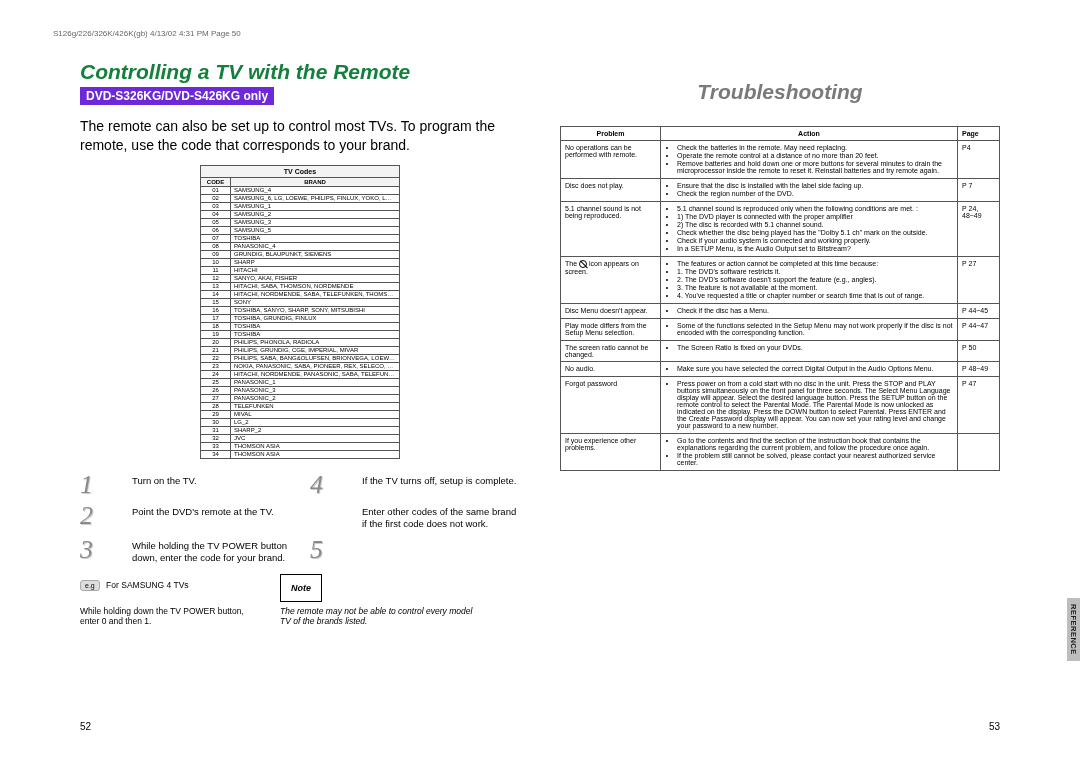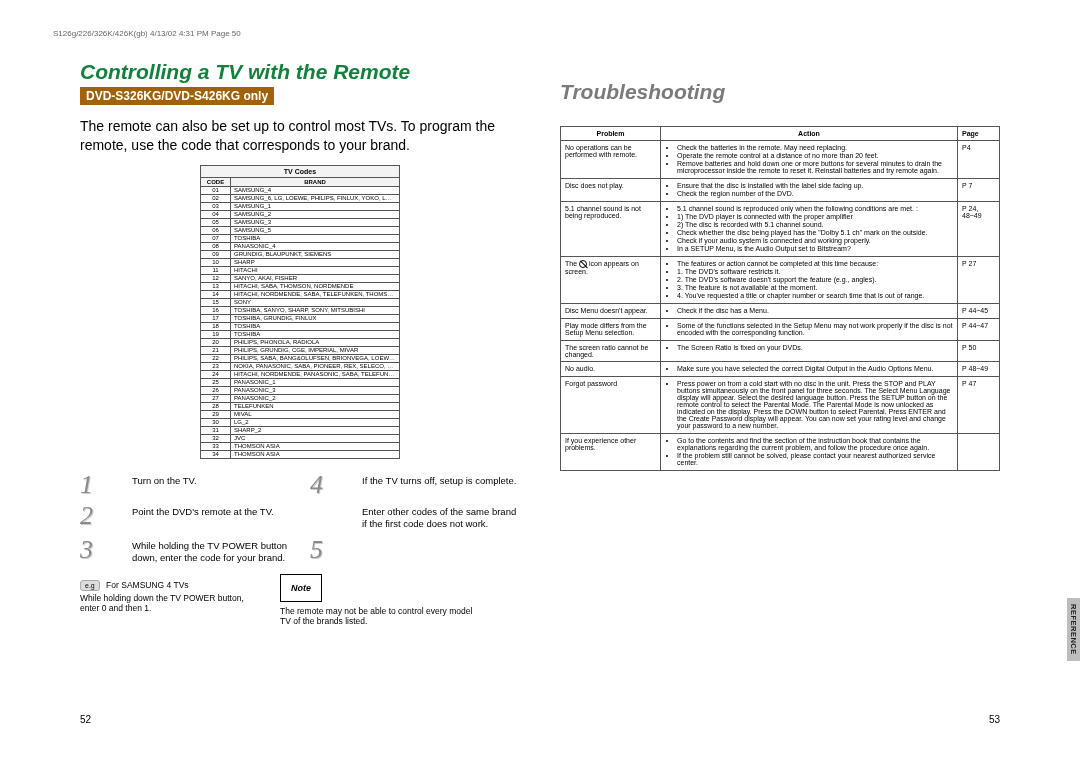--- a/index.html
+++ b/index.html
@@ -35,21 +35,21 @@
     position: relative;
   }
   .title-main {
     font-size: 21px;
     font-weight: bold;
     font-style: italic;
     color: #15803d;
     margin-bottom: 2px;
   }
   .subtitle-band {
-    background: #a16207;
+    background: #6d28d9;
     color: #fff;
     font-size: 12px;
     font-weight: bold;
     padding: 2px 6px;
     display: inline-block;
     margin-bottom: 12px;
   }
   .intro {
     font-size: 14px;
     line-height: 1.35;
@@ -107,37 +107,37 @@
     display: inline-block;
     background: #ddd;
     border: 1px solid #aaa;
     border-radius: 3px;
     font-size: 7px;
     padding: 1px 4px;
     margin-right: 4px;
     vertical-align: middle;
   }
   .eg-line { font-size: 8.5px; margin-top: 6px; }
-  .eg-sub { font-size: 8.5px; margin-top: 2px; max-width: 180px; line-height: 1.2; }
+  .eg-sub { font-size: 8.5px; margin-top: 15px; max-width: 180px; line-height: 1.2; }
   .note-box {
     border: 1px solid #000;
     font-style: italic;
     font-weight: bold;
     font-size: 9px;
     padding: 8px 10px;
     display: inline-block;
     margin-bottom: 4px;
   }
-  .note-text { font-size: 8.5px; line-height: 1.25; max-width: 200px; }
+  .note-text { font-size: 8.5px; line-height: 1.25; max-width: 200px; font-style: italic; }
   .right-title {
     font-size: 21px;
     font-weight: bold;
     font-style: italic;
     color: #7a7a7a;
-    text-align: left;
+    text-align: center;
     margin-bottom: 22px;
     margin-top: 20px;
   }
   .ts-table {
     border-collapse: collapse;
     width: 100%;
     font-size: 7px;
   }
   .ts-table th {
     border: 1px solid #555;
@@ -150,21 +150,21 @@
     border: 1px solid #555;
     padding: 3px 4px;
     vertical-align: top;
   }
   .ts-table .prob-col { width: 100px; }
   .ts-table .page-col { width: 42px; text-align: left; }
   .ts-table ul { margin: 0; padding-left: 12px; }
   .ts-table li { margin-bottom: 1px; }
   .pg-num {
     position: absolute;
-    bottom: 8px;
+    bottom: 1px;
     font-size: 10px;
   }
   .pg-left { left: 0; }
   .pg-right { right: 0; }
   .side-tab {
     position: absolute;
     right: 0;
     top: 598px;
     background: #bdbdbd;
     color: #222;

